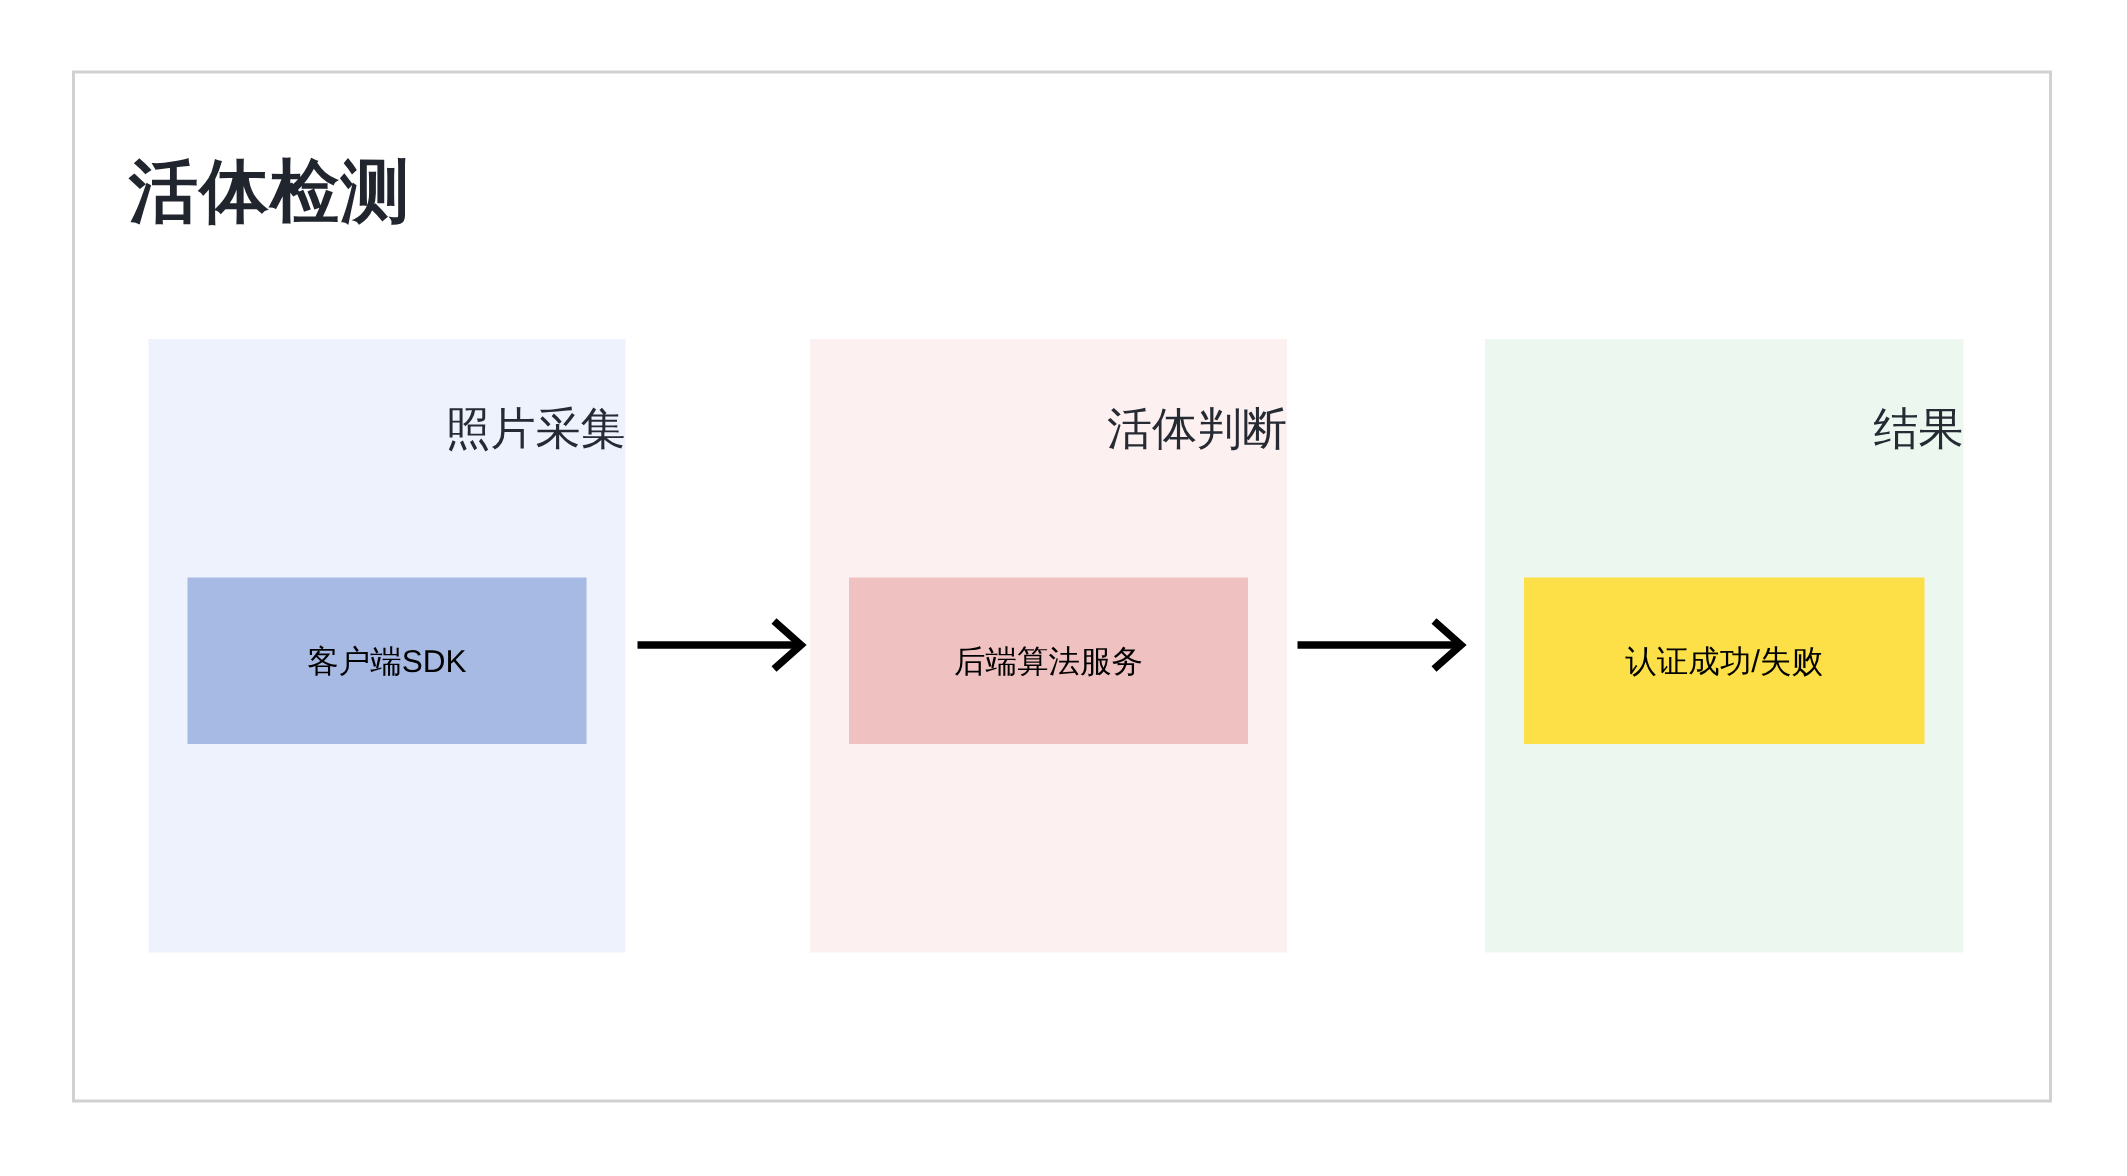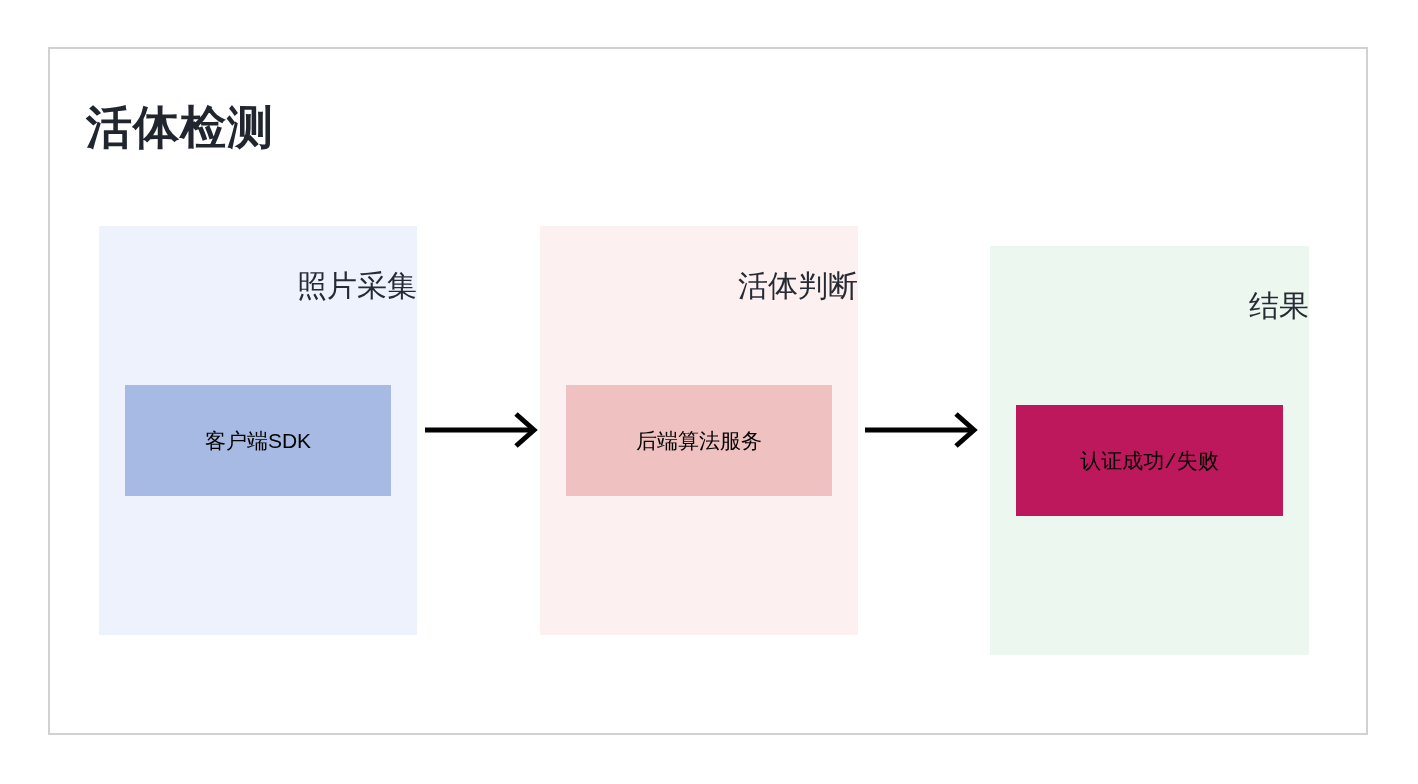--- a/index.html
+++ b/index.html
@@ -24,21 +24,21 @@
     letter-spacing: 1px;
     text-align: center;
   }
   .panel {
     position: absolute;
     top: 177px;               
     height: 409px;
   }
   .panel-1 { left: 49px;  width: 318px; }  
   .panel-2 { left: 490px; width: 318px; }  
-  .panel-3 { left: 940px; width: 319px; margin-top: 20px; }  
+  .panel-3 { left: 940px; width: 319px; }  
   .panel-label {
     position: absolute;
     top: 40px; left: 0; right: 0;
     text-align: right;
     font-size: 30px;
   }
   .node {
     position: absolute;
     top: 159px;
     left: 26px; right: 26px;
@@ -84,16 +84,16 @@
 
   <div class="arrow arrow-2" style="color: rgb(0, 0, 0);">
     <svg viewBox="0 0 115 44" aria-hidden="true">
       <line x1="1" y1="22" x2="108" y2="22" stroke="currentColor" stroke-width="5"></line>
       <polyline points="92,6 110,22 92,38" fill="none" stroke="currentColor" stroke-width="5" stroke-linejoin="miter"></polyline>
     </svg>
   </div>
 
   <div class="panel panel-3" style="background-color: rgb(236, 247, 240);">
     <div class="panel-label" style="color: rgb(37, 42, 51);">结果</div>
-    <div class="node" style="background-color: #be185d; font-family: Liberation Mono, monospace;">认证成功/失败</div>
+    <div class="node" style="background-color: #fde047;">认证成功/失败</div>
   </div>
 
 </div>
 
 </body></html>

